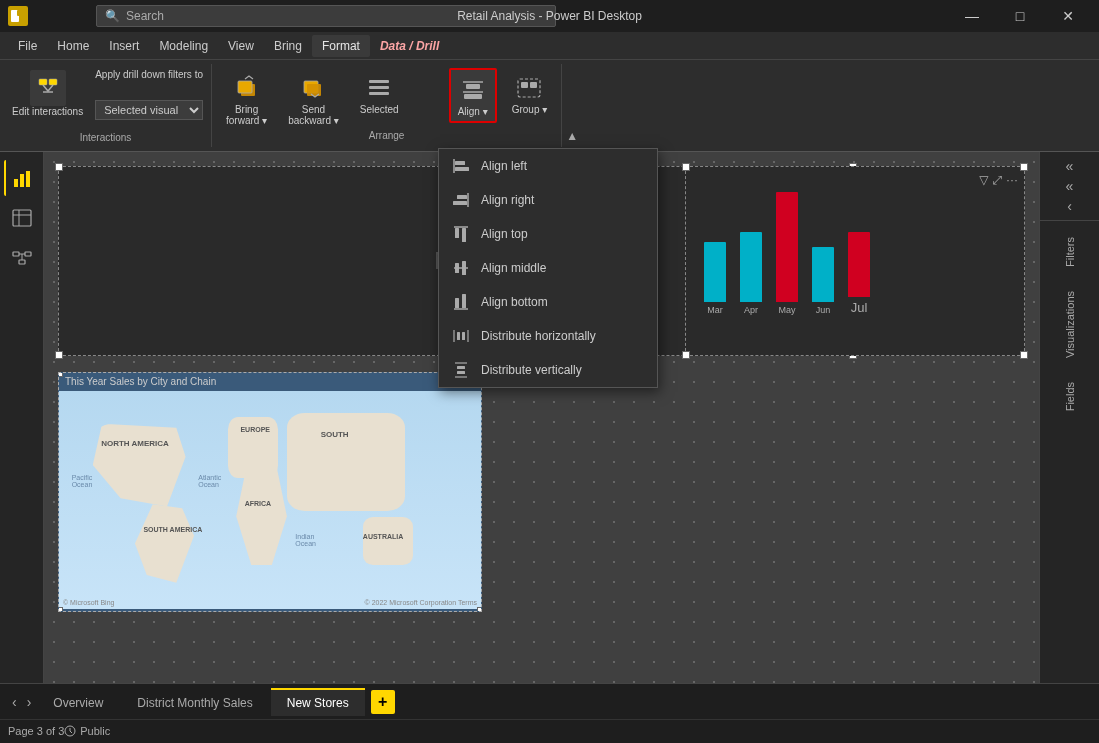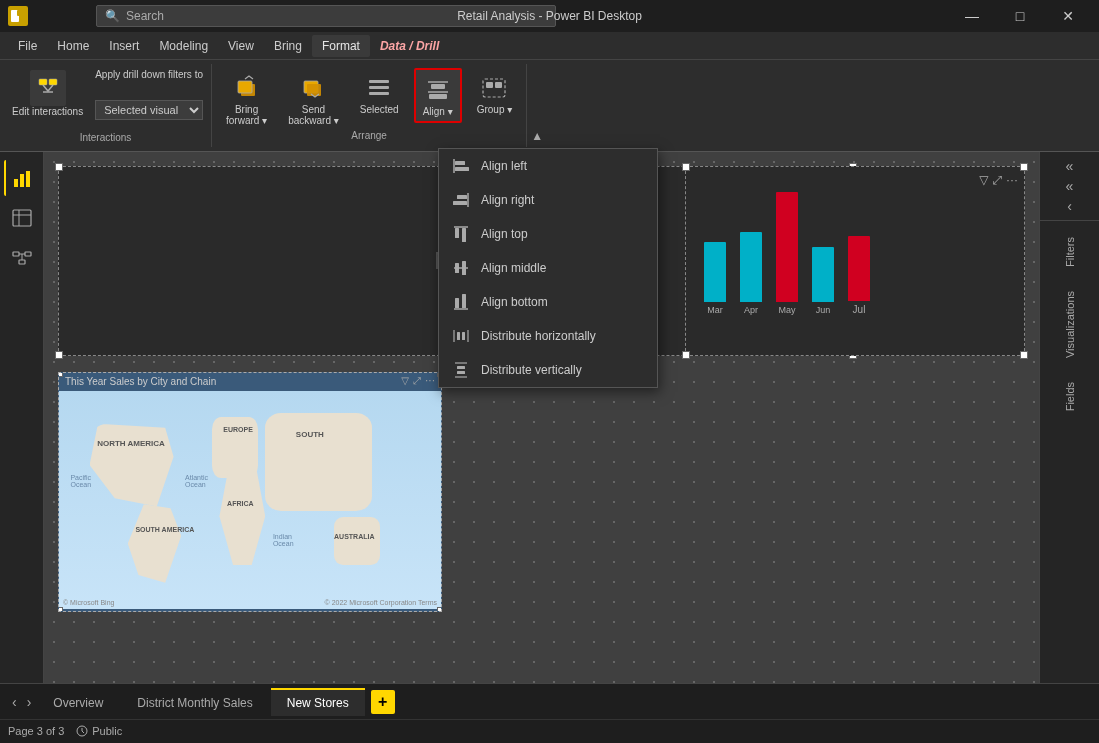--- a/index.html
+++ b/index.html
@@ -109,20 +109,21 @@
       font-size: 10px;
       color: #aaa;
       margin-top: auto;
       text-align: center;
     }
 
     
     .align-btn-highlighted {
       border: 2px solid #d00 !important;
       background: #3a3a3a !important;
+      margin-left: 35px;
     }
 
     
     .dropdown-overlay {
       position: absolute;
       top: 148px;
       left: 438px;
       background: #2d2d2d;
       border: 1px solid #555;
       min-width: 220px;
@@ -211,21 +212,20 @@
 
     
     .status-bar {
       height: 22px;
       background: #1e1e1e;
       display: flex;
       align-items: center;
       padding: 0 8px;
       color: #aaa;
       font-size: 11px;
-      gap: 12px;
       border-top: 1px solid #333;
     }
 
     
     .ribbon-label-row {
       font-size: 10px;
       color: #aaa;
       text-align: center;
       padding-bottom: 2px;
     }
@@ -517,31 +517,31 @@
         <div style="display:flex;flex-direction:column;align-items:center;gap:3px;">
           <div style="width:22px;height:110px;background:#d00020;border-radius:1px 1px 0 0;"></div>
           <span style="color:#aaa;font-size:9px;">May</span>
         </div>
         <div style="display:flex;flex-direction:column;align-items:center;gap:3px;">
           <div style="width:22px;height:55px;background:#00b0c8;border-radius:1px 1px 0 0;"></div>
           <span style="color:#aaa;font-size:9px;">Jun</span>
         </div>
         <div style="display:flex;flex-direction:column;align-items:center;gap:3px;">
           <div style="width:22px;height:65px;background:#d00020;border-radius:1px 1px 0 0;"></div>
-          <span style="color:#aaa;font-size:10px;">Jul</span>
+          <span style="color:#aaa;font-size:13px;">Jul</span>
         </div>
       </div>
 
       <div style="position:absolute;top:-4px;left:-4px;width:8px;height:8px;background:#fff;border:1px solid #666;"></div>
       <div style="position:absolute;top:-4px;right:-4px;width:8px;height:8px;background:#fff;border:1px solid #666;"></div>
       <div style="position:absolute;bottom:-4px;left:-4px;width:8px;height:8px;background:#fff;border:1px solid #666;"></div>
       <div style="position:absolute;bottom:-4px;right:-4px;width:8px;height:8px;background:#fff;border:1px solid #666;"></div>
     </div>
 
-    <div style="position:absolute;top:220px;left:14px;width:384px;height:240px;border:1px dashed #aaa;background:#3a5a7a;overflow:hidden;">
+    <div style="position:absolute;top:220px;left:14px;width:424px;height:240px;border:1px dashed #aaa;background:#3a5a7a;overflow:hidden;">
 
       <div style="position:absolute;top:2px;left:6px;right:6px;display:flex;justify-content:space-between;align-items:center;">
         <span style="color:#ccc;font-size:10px;">This Year Sales by City and Chain</span>
         <div style="display:flex;gap:4px;">
           <span style="color:#aaa;font-size:10px;cursor:pointer;">▽</span>
           <span style="color:#aaa;font-size:10px;cursor:pointer;">⤢</span>
           <span style="color:#aaa;font-size:10px;cursor:pointer;">···</span>
         </div>
       </div>
 

